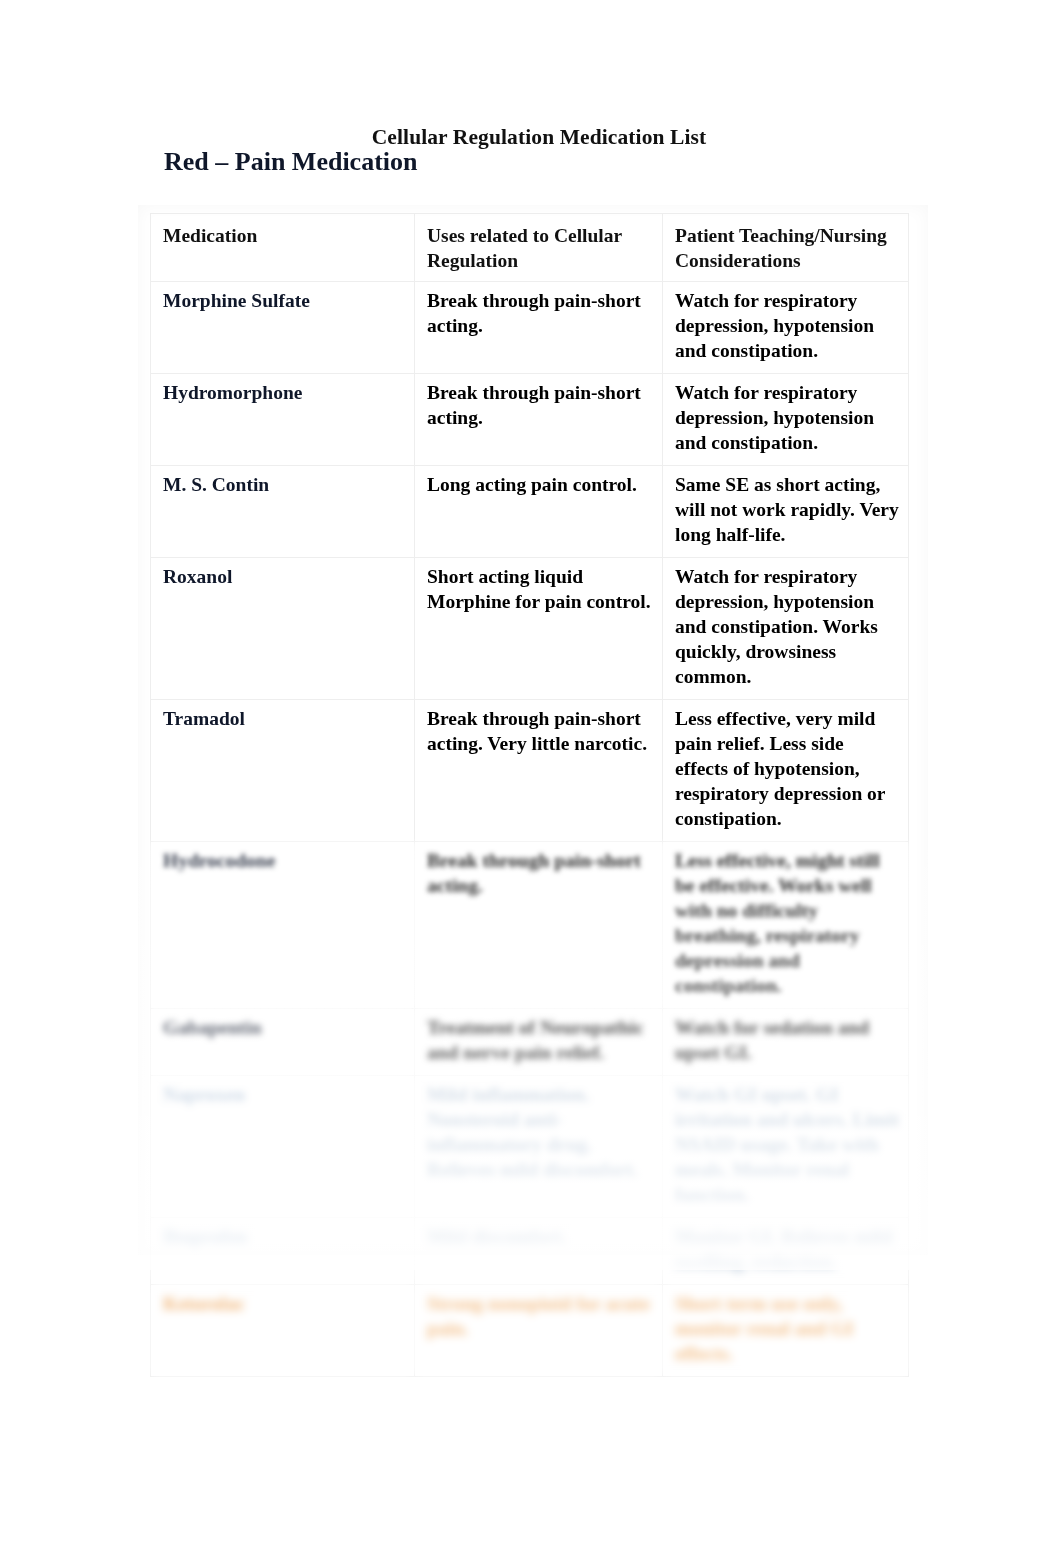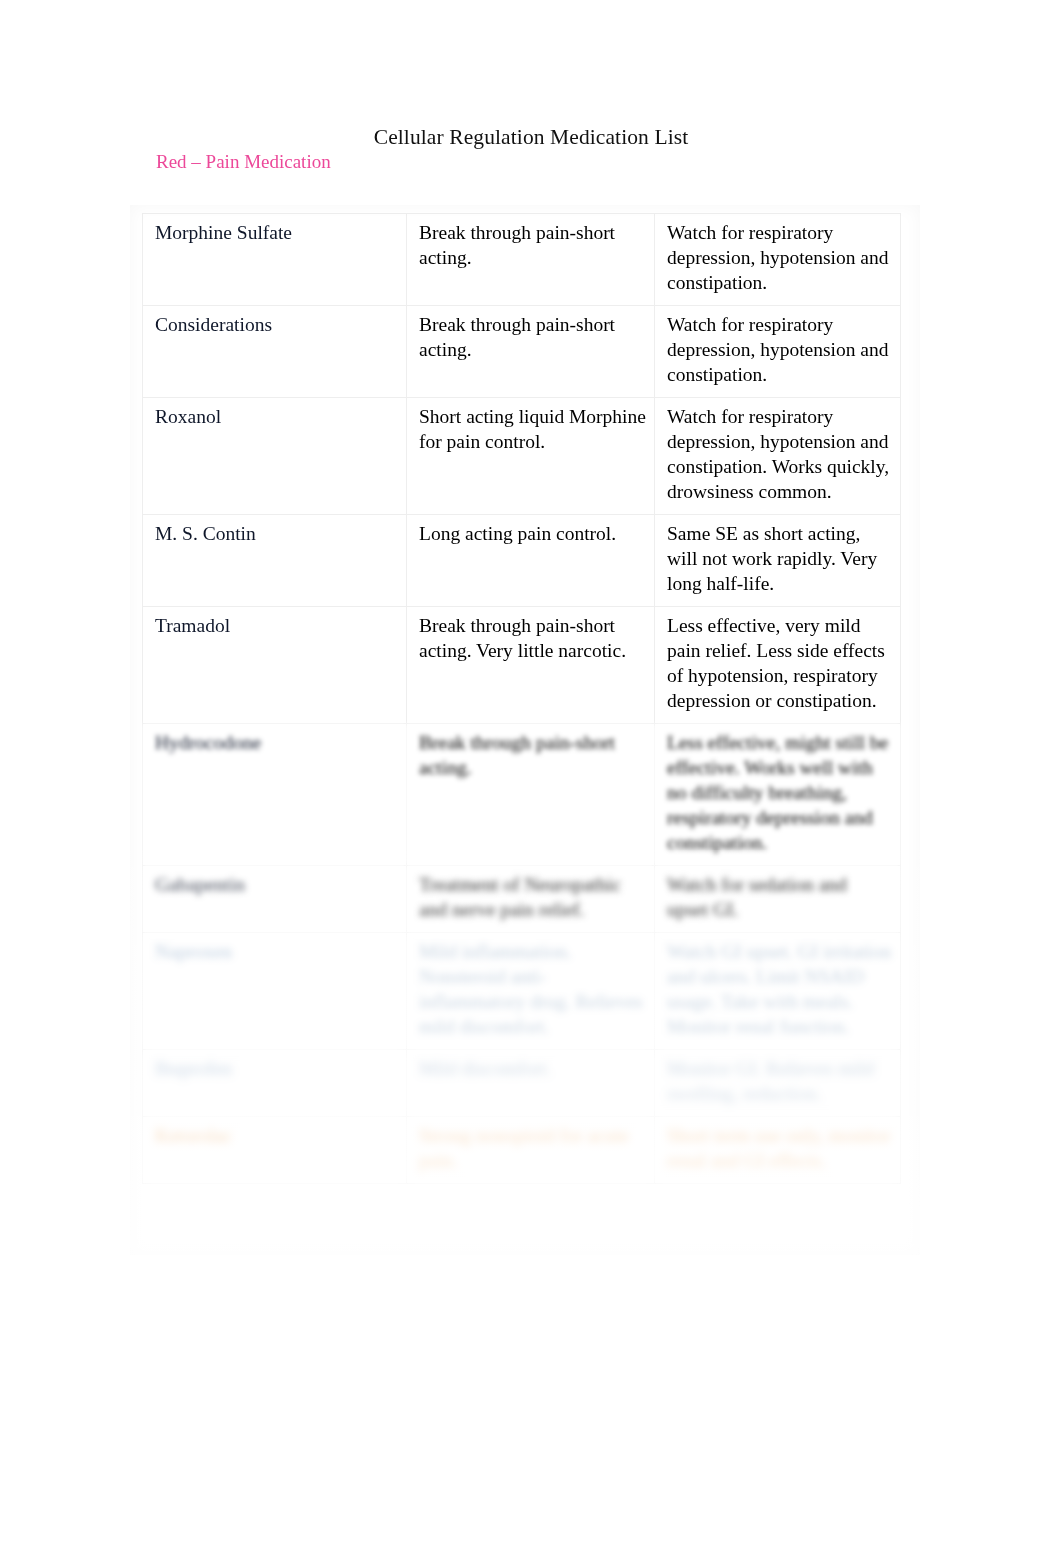--- a/index.html
+++ b/index.html
@@ -11,46 +11,47 @@
     width: 1062px;
     height: 1561px;
     position: relative;
     font-family: "Liberation Serif", "DejaVu Serif", serif;
     color: #000000;
     overflow: hidden;
   }
 
   .page {
     position: absolute;
-    left: 0;
+    left: 8px;
     top: 0;
     width: 1024px;
     height: 1561px;
     background: #ffffff;
+    font-weight: bold;
   }
 
   
   .doc-title {
     position: absolute;
     left: 0;
     top: 124px;
     width: 1062px;
     text-align: center;
     font-size: 21.5px;
     line-height: 26px;
     letter-spacing: 0.1px;
     color: #111111;
   }
   .doc-subtitle {
     position: absolute;
     left: 156px;
     top: 149px;
-    font-size: 19px;
+    font-size: 26px;
     line-height: 26px;
-    color: #ec4899;
+    color: #0f172a;
     white-space: nowrap;
   }
 
   
   .med-table {
     position: absolute;
     left: 142px;
     top: 213px;
     width: 758px;
     border-collapse: collapse;
@@ -123,39 +124,44 @@
 
   <div class="doc-subtitle">Red – Pain Medication</div>
 
   <table class="med-table">
     <colgroup>
       <col class="col-med">
       <col class="col-uses">
       <col class="col-teach">
     </colgroup>
     <tbody id="table-body">
+      <tr class="head-row">
+        <td>Medication</td>
+        <td>Uses related to Cellular Regulation</td>
+        <td>Patient Teaching/Nursing Considerations</td>
+      </tr>
     <tr>
           <td class="name-red">Morphine Sulfate</td>
           <td class="">Break through pain-short acting.</td>
           <td class="">Watch for respiratory depression, hypotension and constipation.</td>
         </tr>
         <tr>
-          <td class="name-red">Considerations</td>
+          <td class="name-red">Hydromorphone</td>
           <td class="">Break through pain-short acting.</td>
           <td class="">Watch for respiratory depression, hypotension and constipation.</td>
+        </tr>
+        <tr>
+          <td class="name-red">M. S. Contin</td>
+          <td class="">Long acting pain control.</td>
+          <td class="">Same SE as short acting, will not work rapidly. Very long half-life.</td>
         </tr>
         <tr>
           <td class="name-red">Roxanol</td>
           <td class="">Short acting liquid Morphine for pain control.</td>
           <td class="">Watch for respiratory depression, hypotension and constipation. Works quickly, drowsiness common.</td>
-        </tr>
-        <tr>
-          <td class="name-red">M. S. Contin</td>
-          <td class="">Long acting pain control.</td>
-          <td class="">Same SE as short acting, will not work rapidly. Very long half-life.</td>
         </tr>
         <tr>
           <td class="name-red">Tramadol</td>
           <td class="">Break through pain-short acting. Very little narcotic.</td>
           <td class="">Less effective, very mild pain relief. Less side effects of hypotension, respiratory depression or constipation.</td>
         </tr>
         <tr class="blur-1">
           <td class="name-red">Hydrocodone</td>
           <td class="">Break through pain-short acting.</td>
           <td class="">Less effective, might still be effective. Works well with no difficulty breathing, respiratory depression and constipation.</td>

